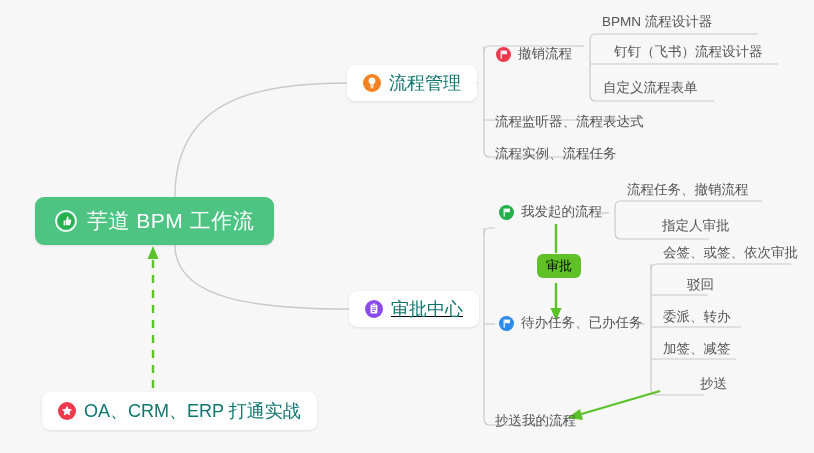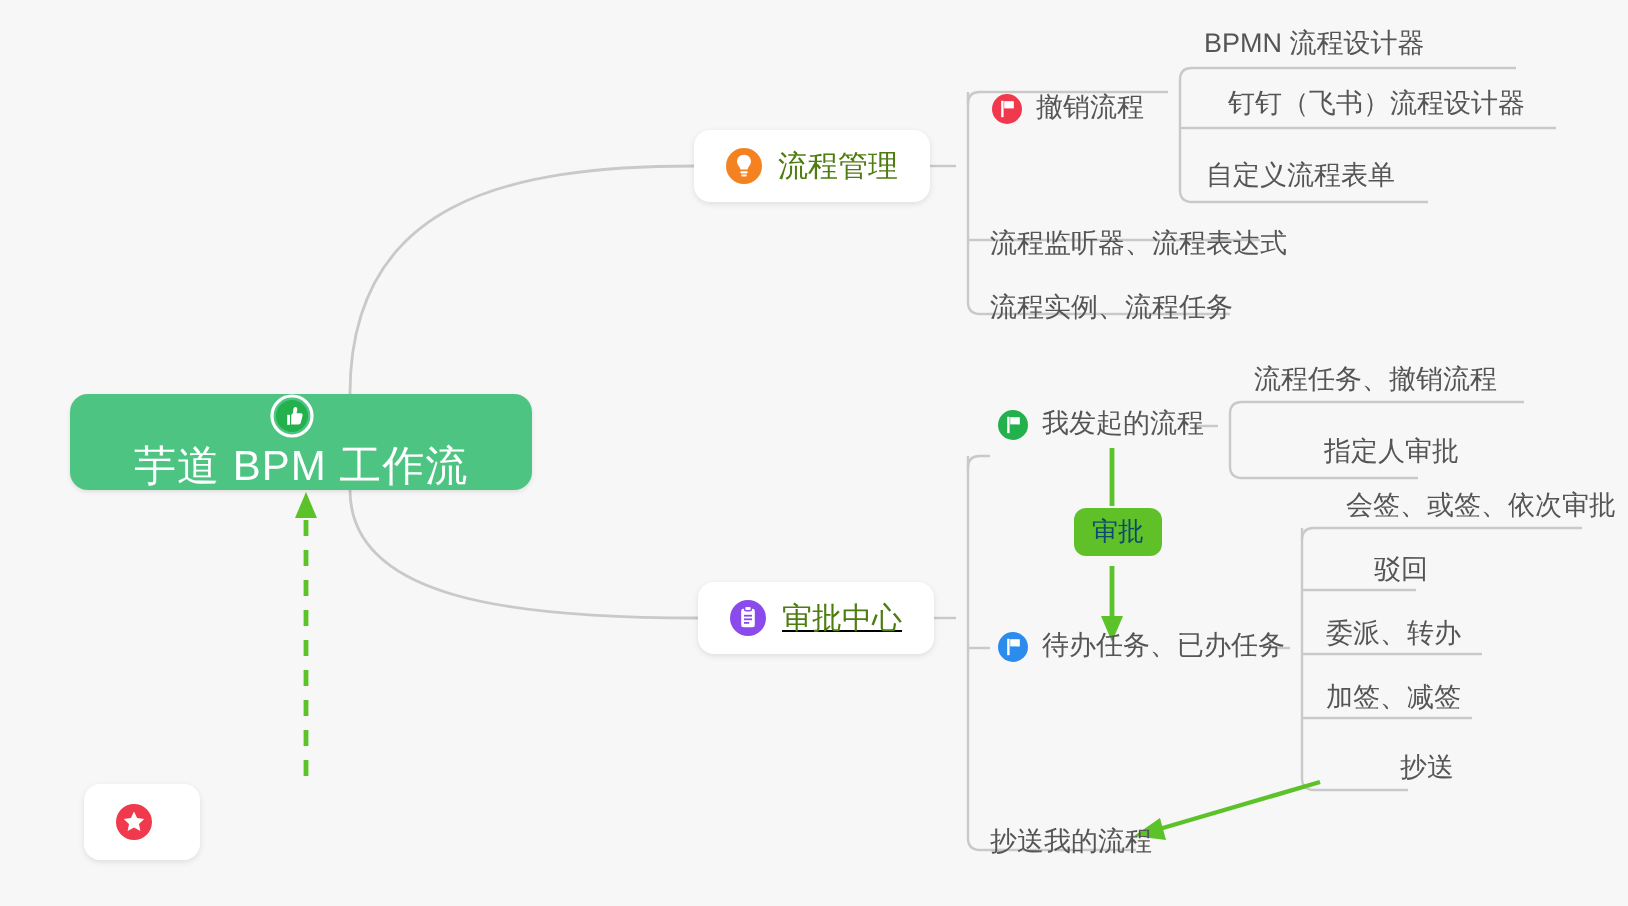--- a/index.html
+++ b/index.html
@@ -32,45 +32,44 @@
     box-sizing: border-box;
     white-space: nowrap;
     display: flex;
     align-items: center;
   }
 
   
   .root {
     background: #4ec483;
     border-radius: 9px;
-    padding: 0 32px;
+    padding: 0 20px;
     height: 48px;
     left: 35px;
     top: 197px;
     box-shadow: 0 1px 2px rgba(0,0,0,0.10);
-    flex-direction: column;
   }
   .root .label {
     color: #ffffff;
     font-size: 21px;
     letter-spacing: 0.5px;
   }
   .root .ico { margin-right: 10px; }
 
   
   .card {
     background: #ffffff;
     border-radius: 8px;
     height: 36px;
     padding: 0 16px;
     box-shadow: 0 1px 3px rgba(0,0,0,0.10);
   }
   .card .label {
-    color: #4d7c0f;
-    font-size: 15px;
+    color: #0f766e;
+    font-size: 18px;
   }
   .card .ico { margin-right: 8px; }
 
   
   .leaf {
     font-size: 13.5px;
     color: #555555;
     height: 26px;
     line-height: 26px;
     padding: 0 4px;
@@ -80,21 +79,21 @@
 
   
   .pill {
     background: #5fc028;
     border-radius: 6px;
     height: 24px;
     padding: 0 9px;
     justify-content: center;
   }
   .pill .label {
-    color: #0c4a6e;
+    color: #000000;
     font-size: 13px;
   }
 
   
   .ico {
     display: inline-flex;
     align-items: center;
     justify-content: center;
     flex: 0 0 auto;
   }
@@ -240,21 +239,21 @@
   <div class="node leaf with-icon" style="left:495px; top:310px;">
     <span class="ico">
       <svg width="15" height="15" viewBox="0 0 15 15">
         <circle cx="7.5" cy="7.5" r="7.5" fill="#2b8ced"></circle>
         <rect x="4.6" y="3.4" width="1.2" height="8.2" fill="#ffffff"></rect>
         <path d="M6.1 3.6 h4.8 v3.6 h-4.8 z" fill="#ffffff"></path>
       </svg>
     </span>
     <span class="label">待办任务、已办任务</span>
   </div>
-  <div class="node leaf" style="left:659px; top:240px;margin-left:10px;">
+  <div class="node leaf" style="left:659px; top:240px;">
     <span class="label">会签、或签、依次审批</span>
   </div>
   <div class="node leaf" style="left:659px; top:272px;margin-left:24px;">
     <span class="label">驳回</span>
   </div>
   <div class="node leaf" style="left:659px; top:304px;">
     <span class="label">委派、转办</span>
   </div>
   <div class="node leaf" style="left:659px; top:336px;">
     <span class="label">加签、减签</span>
@@ -271,15 +270,16 @@
     <span class="label">审批</span>
   </div>
 
   <div class="node card" style="left:42px; top:392px; height:38px;">
     <span class="ico">
       <svg width="18" height="18" viewBox="0 0 18 18">
         <circle cx="9" cy="9" r="9" fill="#f0394d"></circle>
         <path d="M9 3.8 l1.55 3.25 3.55 0.45 -2.6 2.45 0.68 3.5 -3.18 -1.73 -3.18 1.73 0.68 -3.5 -2.6 -2.45 3.55 -0.45 z" fill="#ffffff"></path>
       </svg>
     </span>
+    <span class="label">OA、CRM、ERP 打通实战</span>
   </div>
 
 </div>
 
 </body></html>

